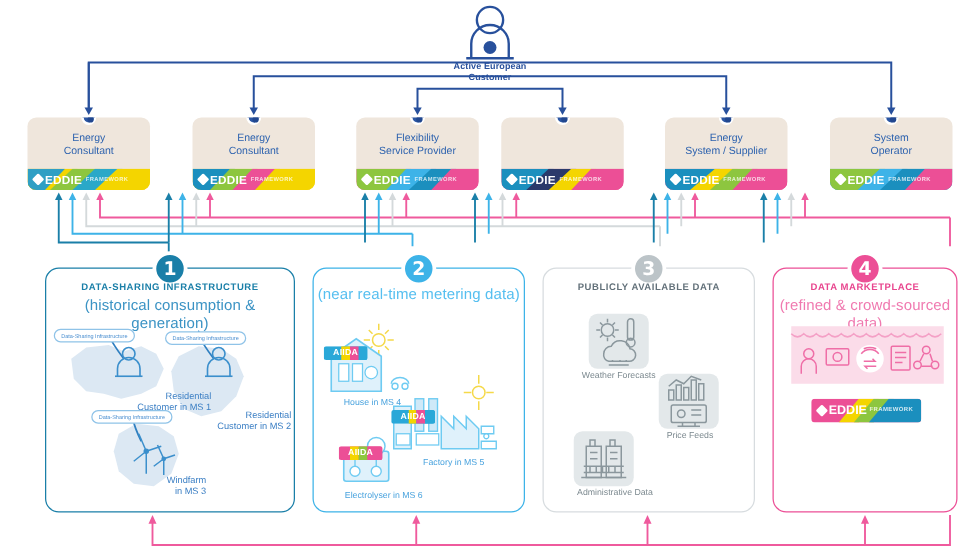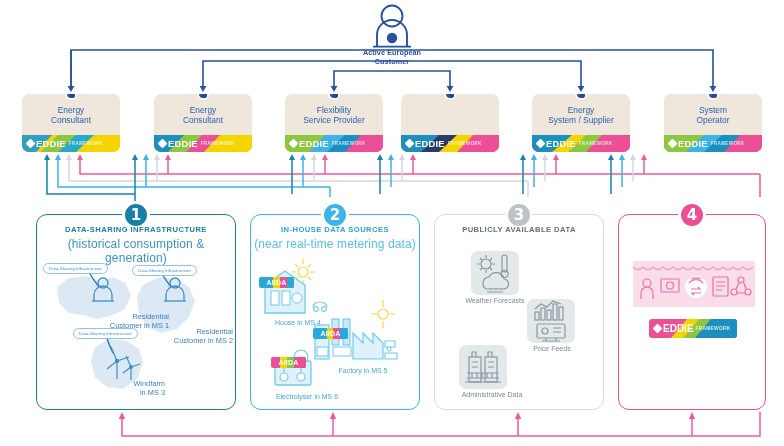--- a/index.html
+++ b/index.html
@@ -345,21 +345,20 @@
     <span>Residential</span><br>
     <span>Customer in MS 2</span></div>
   <div class="maplbl" style="left:38px;top:164px;width:90px;">
     <span>Windfarm</span><br>
     <span>in MS 3</span></div>
 </div>
 
 <div class="panel" style="left:250px;top:214px;width:170px;height:196px;border:1.6px solid #3db3e8;">
   <div class="numcircle" style="background:#3db3e8;">2</div>
   <div class="p-head">
-    <div class="p-title" style="color:#2aa4dd;">IN-HOUSE DATA SOURCES</div>
     <div class="p-sub" style="color:#56bff0;text-align:center;">(near real-time metering data)</div>
   </div>
 
   <svg class="abs" style="left:6px;top:40px;" width="158" height="148" viewBox="0 0 158 148">
     <g stroke="#6ecbf2" stroke-width="1.2" fill="none">
       <path d="M46 4 v5 M46 25 v5 M34 17 h5 M53 17 h5 M38 9 l3 3 M54 9 l-3 3 M38 25 l3 -3 M54 25 l-3 -3" stroke="#f5d94a"></path>
       <circle cx="46" cy="17" r="5" stroke="#f5d94a"></circle>
     </g>
     <g>
       <path d="M8 30 L28 16 L48 30 V58 H8 Z" fill="#dff1fb" stroke="#6ecbf2" stroke-width="1.3"></path>
@@ -475,20 +474,24 @@
         <path d="M13 28 v5 M18 28 v5 M23 28 v5 M28 28 v5 M33 28 v5"></path>
         <path d="M6 37 h36"></path>
       </g>
     </svg>
   </div>
   <div class="graylbl" style="left:2px;top:176px;width:110px;">Administrative Data</div>
 </div>
 
 <div class="panel" style="left:618px;top:214px;width:148px;height:196px;border:1.6px solid #ec4f96;">
   <div class="numcircle" style="background:#ec4f96;">4</div>
+  <div class="p-head">
+    <div class="p-title" style="color:#e8458e;">DATA MARKETPLACE</div>
+    <div class="p-sub" style="color:#f07ab0;">(refined &amp; crowd-sourced data)</div>
+  </div>
 
   <svg class="abs" style="left:14px;top:46px;" width="122" height="46" viewBox="0 0 122 46">
     <rect x="0" y="0" width="122" height="46" fill="#fbdce9"></rect>
     <path d="M0 6 q5 5 10 0 q5 5 10 0 q5 5 10 0 q5 5 10 0 q5 5 10 0 q5 5 10 0 q5 5 10 0 q5 5 10 0 q5 5 10 0 q5 5 10 0 q5 5 10 0 q5 5 10 0" fill="none" stroke="#f4a0c6" stroke-width="1.3"></path>
     <g fill="none" stroke="#ef6ea7" stroke-width="1.2">
       <circle cx="14" cy="22" r="4"></circle>
         <path d="M8 38 V32 a6 6 0 0 1 12 0 V38"></path>
       <rect x="28" y="18" width="18" height="13" rx="1"></rect>
         <circle cx="37" cy="24.5" r="3.5"></circle>
       <circle cx="63" cy="26" r="11" fill="#fff" stroke="none"></circle>

